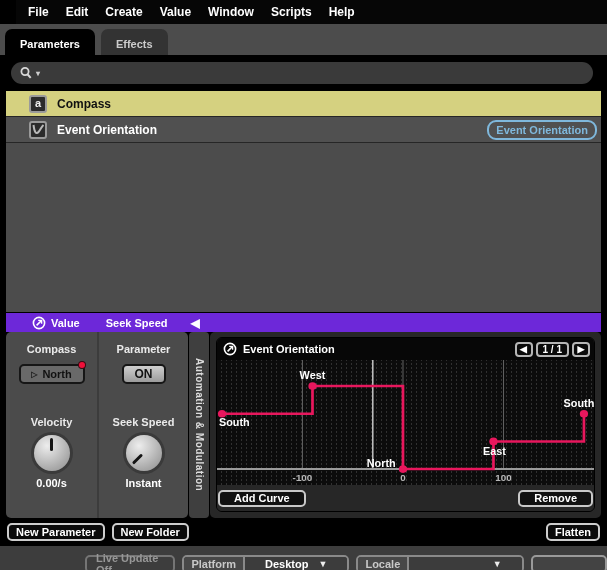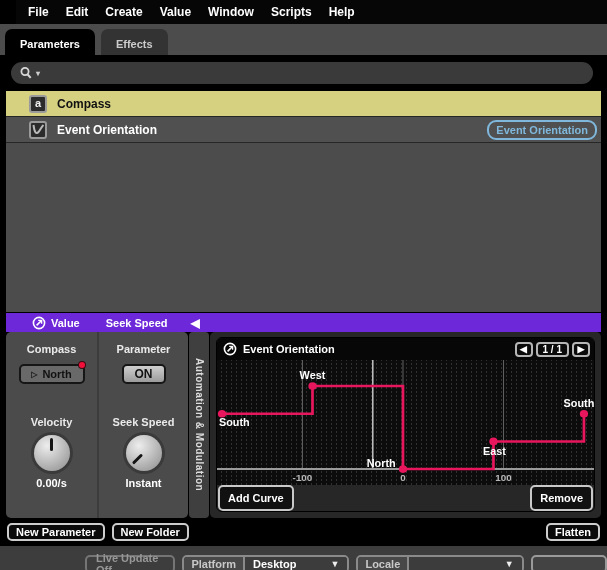--- a/index.html
+++ b/index.html
@@ -62,33 +62,33 @@
   .cp-header { height:22px; background:#070707; display:flex; align-items:center; padding:0 4px 0 6px; gap:6px; }
   .cp-title { color:#fff; font-size:11px; flex:1; }
   .pager { display:flex; align-items:center; gap:3px; }
   .pager-btn { width:18px; height:15px; background:#0a0a0a; border:2px solid #b5b5b5; border-radius:4px; color:#fff; font-size:9px; display:flex; align-items:center; justify-content:center; line-height:1; }
   .pager-label { height:15px; background:#0a0a0a; border:2px solid #b5b5b5; border-radius:4px; color:#fff; font-size:10px; padding:0 5px; display:flex; align-items:center; }
   .cp-plot { flex:1; position:relative; background-color:#0c0c0c;
              background-image:radial-gradient(circle, #313131 0.8px, transparent 0.9px);
              background-size:5px 4px; background-position:2px 2px; }
   .cp-plot svg { position:absolute; inset:0; width:100%; height:100%; }
   .cp-footer { height:26px; background:#272727; display:flex; align-items:center; justify-content:space-between; padding:0 1px; }
-  .panel-btn { height:26px; background:#111; border:2px solid #c9c9c9; border-radius:5px; color:#fff; font-size:11px; display:flex; align-items:center; padding:0 8px; }
+  .panel-btn { height:17px; background:#111; border:2px solid #c9c9c9; border-radius:5px; color:#fff; font-size:11px; display:flex; align-items:center; padding:0 14px; }
 
   
   .bottombar { position:absolute; left:0; top:518px; width:607px; height:28px; background:#000; display:flex; align-items:center; padding:0 7px; gap:7px; }
   .bb-btn { height:18px; background:#0a0a0a; border:2px solid #cdcdcd; border-radius:5px; color:#fff; font-size:11px; display:flex; align-items:center; padding:0 7px; }
   .bb-spacer { flex:1; }
 
   
   .statusbar { position:absolute; left:0; top:546px; width:607px; height:36px; background:#3d3d3d; display:flex; align-items:center; gap:7px; padding-left:85px; }
   .live-btn { height:18px; border:2px solid #757575; border-radius:5px; color:#979797; font-size:11px; display:flex; align-items:center; padding:0 9px; }
   .combo-group { height:18px; border:2px solid #8a8a8a; border-radius:5px; display:flex; overflow:hidden; }
   .combo-label { background:#484848; color:#c9c9c9; font-size:11px; display:flex; align-items:center; padding:0 7px; border-right:2px solid #8a8a8a; }
-  .combo-value { background:#3c3c3c; color:#fff; font-size:11px; display:flex; align-items:center; padding:0 8px; }
+  .combo-value { background:#3c3c3c; color:#fff; font-size:11px; display:flex; align-items:center; padding:0 20px; }
   .combo-value .caret { margin-left:auto; color:#eee; font-size:9px; padding-left:6px; }
   .combo-value.platform { width:133px; }
   .combo-value.locale { width:143px; }
   .status-field { width:90px; height:18px; border:2px solid #9a9a9a; border-radius:5px; background:#434343; }
 
   .dial-icon { display:inline-block; }
 </style>
 </head>
 <body>
 

